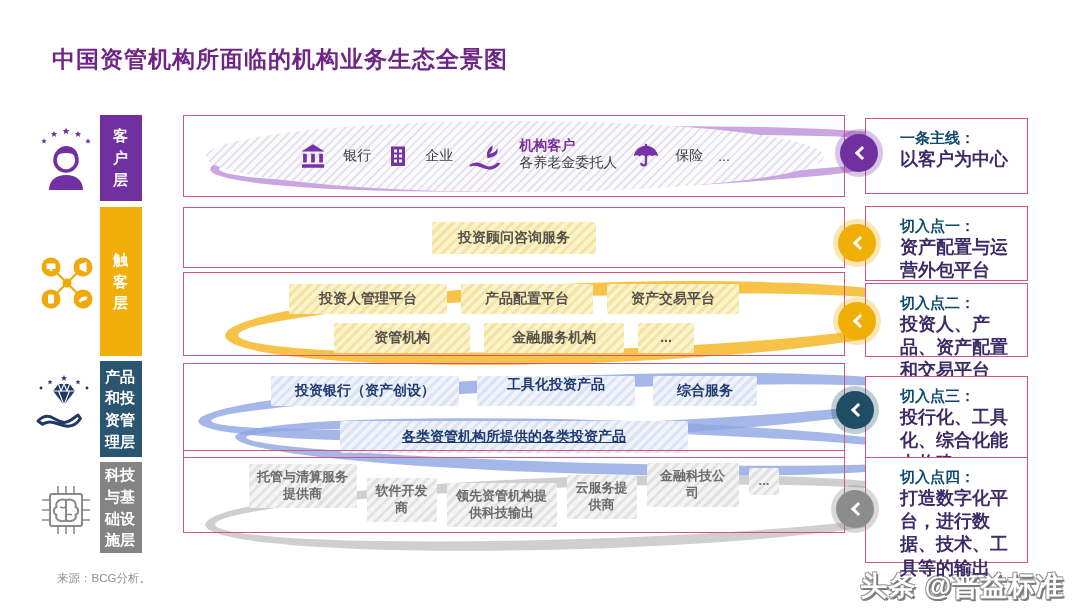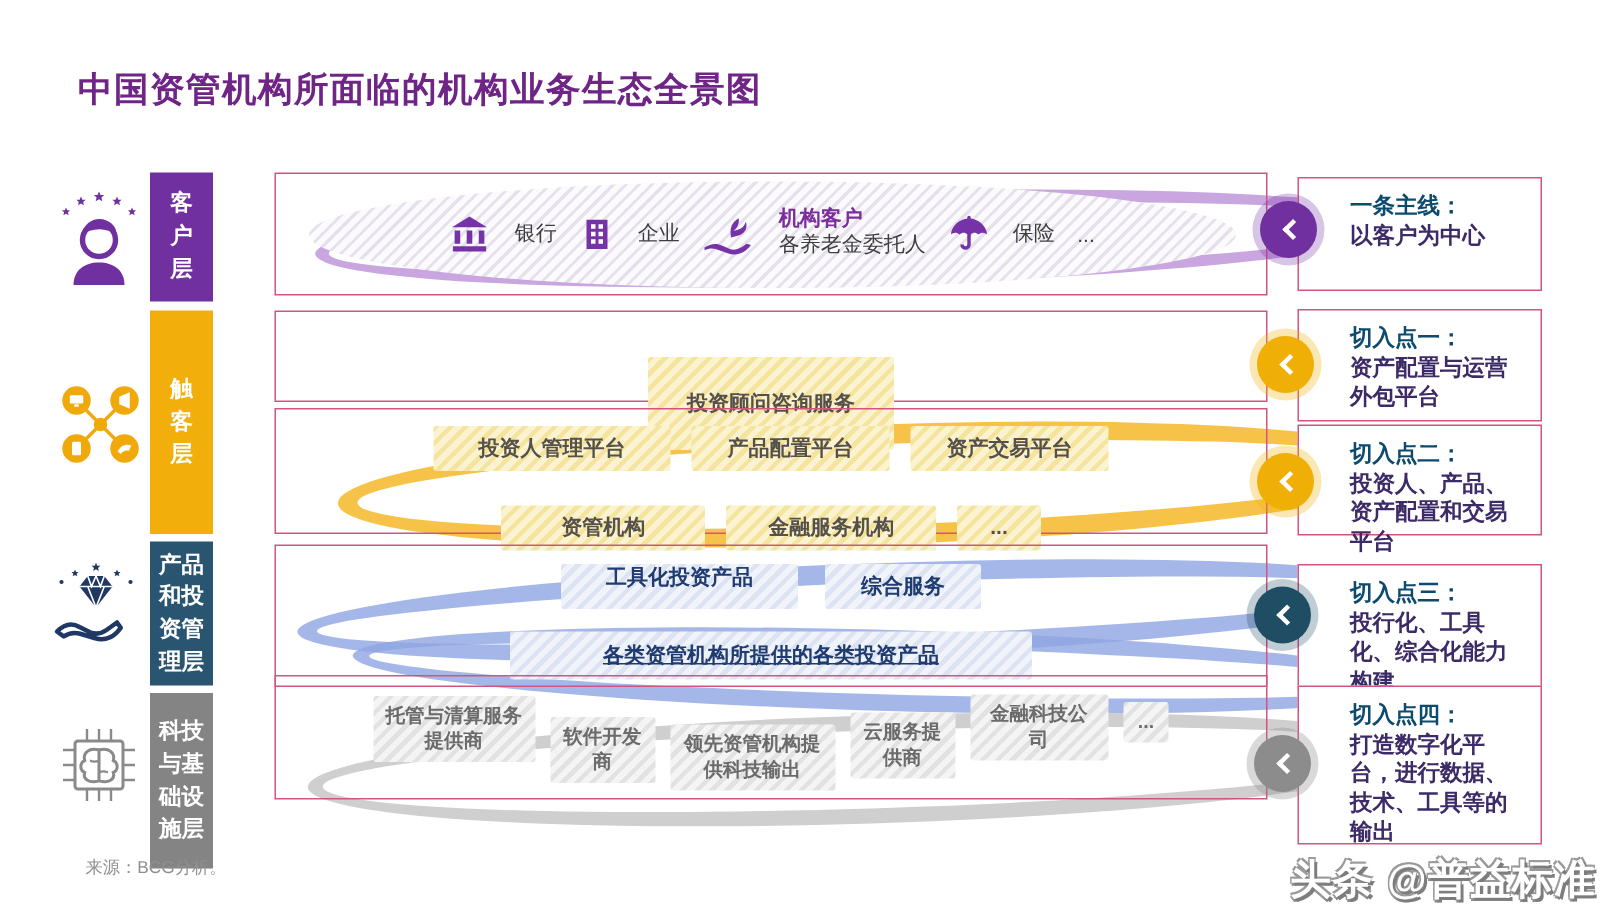--- a/index.html
+++ b/index.html
@@ -4,26 +4,26 @@
 <style>
   * { margin:0; padding:0; box-sizing:border-box; }
   html,body { background:#fff; }
   body { font-family:"Liberation Sans","DejaVu Sans",sans-serif; }
   .stage { position:relative; width:1080px; height:608px; background:#fff; overflow:hidden; }
 
   .title { position:absolute; left:52px; top:44px; font-size:23px; font-weight:bold; color:#6E2585; letter-spacing:1px; }
 
   
   .bar { position:absolute; left:100px; width:42px; display:flex; align-items:center; justify-content:center; }
-  .bar-label { color:#fff; font-weight:bold; font-size:15px; line-height:1.45; text-align:center; word-break:break-all; }
+  .bar-label { color:#fff; font-weight:bold; font-size:15px; line-height:1.45; word-break:break-all; }
   .w1 { width:16px; } .w2 { width:32px; }
   .bar1 { top:115px; height:86px;  background:#7030A0; }
   .bar2 { top:207px; height:149px; background:#F2AF0B; }
   .bar3 { top:361px; height:96px;  background:#2A5570; }
-  .bar4 { top:462px; height:117px;  background:#848484; }
+  .bar4 { top:462px; height:91px;  background:#848484; }
 
   .layer-icon { position:absolute; }
 
   
   .swoosh { position:absolute; border-radius:50%; z-index:1; }
   .s1 { left:210px; top:128px; width:735px; height:62px; border:9px solid #C9A6DF; transform:rotate(-1.6deg); }
   .s3 { left:225px; top:283px; width:725px; height:80px; border:13px solid #F6C348; transform:rotate(-2deg); }
   .s4a { left:198px; top:376px; width:745px; height:62px; border:13px solid rgba(143,165,226,.8); transform:rotate(-2.2deg); }
   .s4b { left:235px; top:420px; width:715px; height:54px; border:11px solid rgba(143,165,226,.8); transform:rotate(1.6deg); }
   .s5 { left:205px; top:477px; width:750px; height:72px; border:10px solid #CFCFCF; transform:rotate(-1.8deg); }
@@ -44,34 +44,34 @@
   .inst-group { display:flex; flex-direction:column; line-height:1.25; transform:translateY(-2px); }
   .grp-label { color:#7B2E9B; font-weight:bold; font-size:14px; }
 
   .chip { background:repeating-linear-gradient(135deg,#F5E49D 0 3px,#FBF3CF 3px 7px);
     color:#55514A; font-weight:bold; font-size:14px; text-align:center; border-radius:2px; }
   .chip-blue { background:repeating-linear-gradient(135deg,#DCE3F2 0 3px,#F0F3FA 3px 7px); color:#1F3B70; }
   .chip-gray { background:repeating-linear-gradient(135deg,#E2E2E2 0 3px,#F4F4F4 3px 7px); color:#6B6B6B; font-size:13px; }
 
   .flexrow { display:flex; justify-content:center; gap:14px; }
   .b2 .flexrow { margin-top:14px; }
-  .b2 .chip { padding:22px 26px;margin-top:16px; }
-  .b3 .r1 { margin-top:11px; } .b3 .r2 { margin-top:23px; }
+  .b2 .chip { padding:7px 26px; }
+  .b3 .r1 { margin-top:11px; } .b3 .r2 { margin-top:9px; }
   .b3 .chip { padding:6px 24px; }
   .b4 .r1 { margin-top:12px; gap:18px; } .b4 .r2 { margin-top:15px; }
   .b4 .chip { padding:6px 24px; }
   .b4 .wide { padding:7px 62px;text-decoration:underline; }
   .b5 .flexrow { margin-top:11px; gap:10px; align-items:flex-start; }
   .b5 .chip { padding:5px 8px; line-height:1.3; }
 
   
   .abox { position:absolute; left:865px; width:163px; background:#fff; border:1.5px solid #D25480;
     padding:9px 8px 6px 34px; z-index:3; line-height:1.3; }
   .a-title { color:#0c4a6e; font-weight:bold; font-size:15px; }
-  .a-body { color:#3D2B67; font-weight:bold; font-size:15px; }
+  .a-body { color:#3D2B67; font-weight:bold; font-size:18px; }
   .a1 { top:118px; height:76px; } .a2 { top:206px; height:75px; }
   .a3 { top:283px; height:74px; } .a4 { top:376px; height:84px; }
   .a5 { top:457px; height:106px; }
 
   .circle { position:absolute; width:38px; height:38px; border-radius:50%; z-index:4;
     display:flex; align-items:center; justify-content:center; }
   .chev { width:10px; height:10px; border-left:3px solid #fff; border-bottom:3px solid #fff;
     transform:rotate(45deg); margin-left:5px; }
   .c1 { left:840px; top:134px; background:#7030A0; box-shadow:0 0 0 5px rgba(112,48,160,.28); }
   .c2 { left:838px; top:224px; background:#EFAF06; box-shadow:0 0 0 5px rgba(239,175,6,.3); }
@@ -225,20 +225,21 @@
     </div>
     <div class="flexrow r2">
       <div class="chip" style="padding:6px 40px;">资管机构</div>
       <div class="chip" style="padding:6px 28px;">金融服务机构</div>
       <div class="chip" style="padding:6px 22px;">...</div>
     </div>
   </div>
 
   <div class="mbox b4">
     <div class="flexrow r1">
+      <div class="chip chip-blue">投资银行（资产创设）</div>
       <div class="chip chip-blue" style="padding:0 30px;">工具化投资产品</div>
       <div class="chip chip-blue">综合服务</div>
     </div>
     <div class="flexrow r2">
       <div class="chip chip-blue wide">各类资管机构所提供的各类投资产品</div>
     </div>
   </div>
 
   <div class="mbox b5">
     <div class="flexrow">

